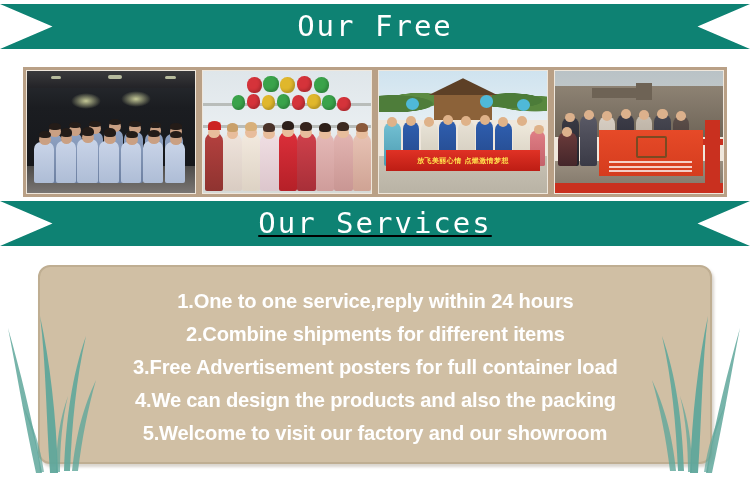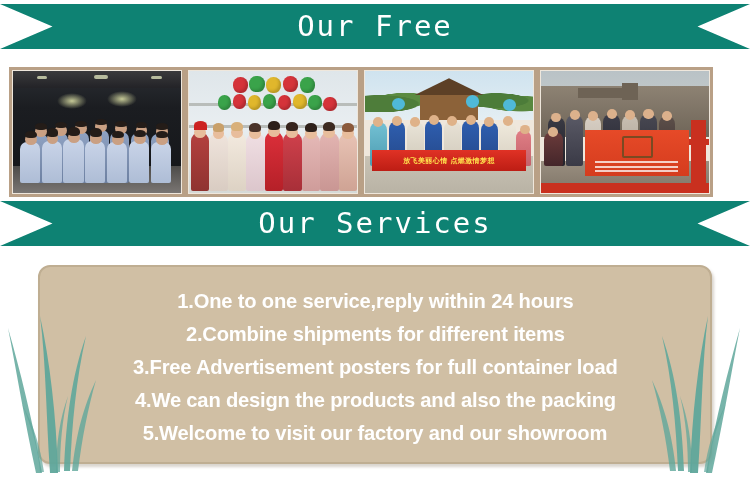--- a/index.html
+++ b/index.html
@@ -42,31 +42,31 @@
     font-size: 29px;
     font-weight: normal;
     letter-spacing: 2px;
     line-height: 1;
     white-space: nowrap;
     -webkit-user-select: none;
     user-select: none;
   }
 
   #banner-team { top: 4px; height: 45px; }
-  #banner-services { top: 201px; height: 45px; }
+  #banner-services { top: 201px; height: 45px; text-decoration: underline; }
 
   
   .photo-strip {
     position: absolute;
     top: 59px;
     left: 0;
     width: 750px;
     height: 132px;
     display: flex;
-    justify-content: flex-start;
+    justify-content: center;
     padding: 8px 9px;
     box-sizing: border-box;
   }
   .photo-frame {
     width: 176px;
     height: 130px;
     box-sizing: border-box;
     border: 3px solid #b9a086;
     background: #efe7dc;
     padding: 1px;

